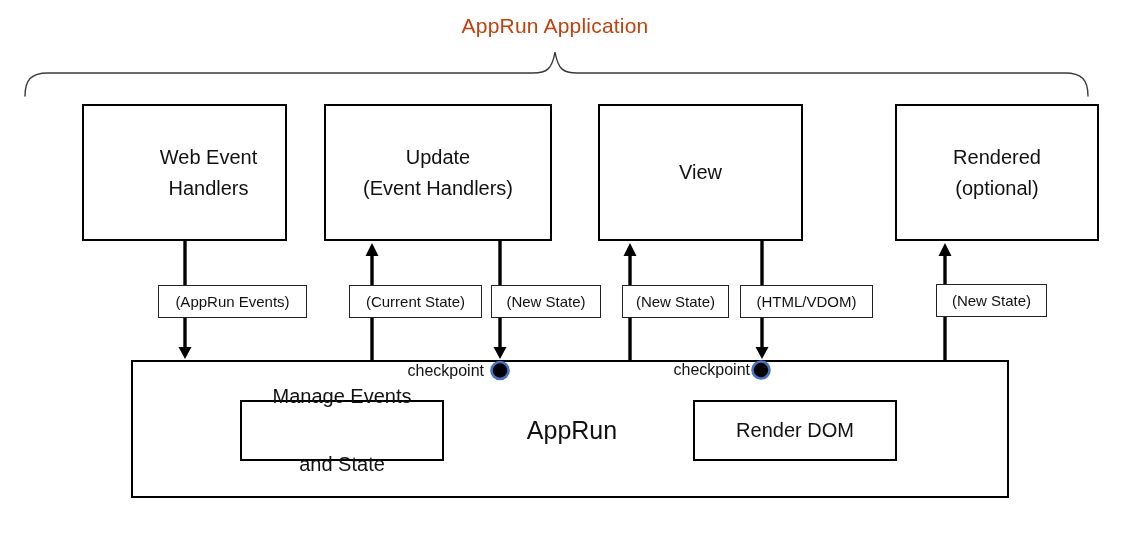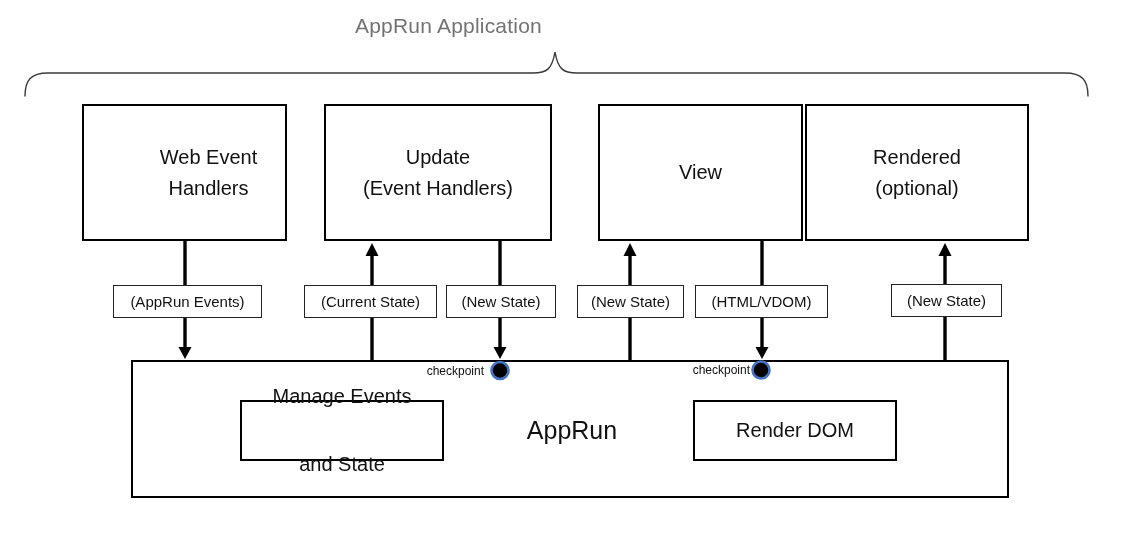--- a/index.html
+++ b/index.html
@@ -14,24 +14,24 @@
     width: 1121px;
     height: 545px;
     background: #ffffff;
     overflow: hidden;
   }
   .title {
     position: absolute;
     left: 355px;
     top: 14px;
     width: 400px;
-    text-align: left;
+    text-align: center;
     font-size: 21px;
     letter-spacing: 0.2px;
-    color: #737373;
+    color: #c2410c;
   }
   svg.connectors {
     position: absolute;
     left: 0;
     top: 0;
     width: 1121px;
     height: 545px;
     z-index: 2;
   }
   .tbox {
@@ -83,26 +83,27 @@
     height: 33px;
     border: 1px solid #222222;
     background: #ffffff;
     box-sizing: border-box;
     display: flex;
     align-items: center;
     justify-content: center;
     font-size: 15px;
     white-space: nowrap;
     z-index: 3;
+    margin-left: 45px;
   }
   .chk {
     position: absolute;
     height: 18px;
     line-height: 18px;
-    font-size: 12px;
+    font-size: 16px;
     text-align: right;
     white-space: nowrap;
     z-index: 3;
   }
   .apprun-label {
     position: absolute;
     left: 512px;
     top: 416px;
     width: 120px;
     text-align: center;
@@ -149,21 +150,21 @@
     <span>Handlers</span>
   </div>
   <div class="tbox" style="left:324px;width:228px;">
     <span>Update</span>
     <span>(Event Handlers)</span>
   </div>
   <div class="tbox" style="left:598px;width:205px;">
     <span>View</span>
     <span></span>
   </div>
-  <div class="tbox" style="left:805px;width:224px;">
+  <div class="tbox" style="left:895px;width:204px;">
     <span>Rendered</span>
     <span>(optional)</span>
   </div>
 
   <div class="albl" style="left:113px;width:149px;">(AppRun Events)</div>
   <div class="albl" style="left:304px;width:133px;">(Current State)</div>
   <div class="albl" style="left:446px;width:110px;">(New State)</div>
   <div class="albl" style="left:577px;width:107px;">(New State)</div>
   <div class="albl" style="left:695px;width:133px;">(HTML/VDOM)</div>
   <div class="albl" style="left:891px;top:284px;width:111px;">(New State)</div>

